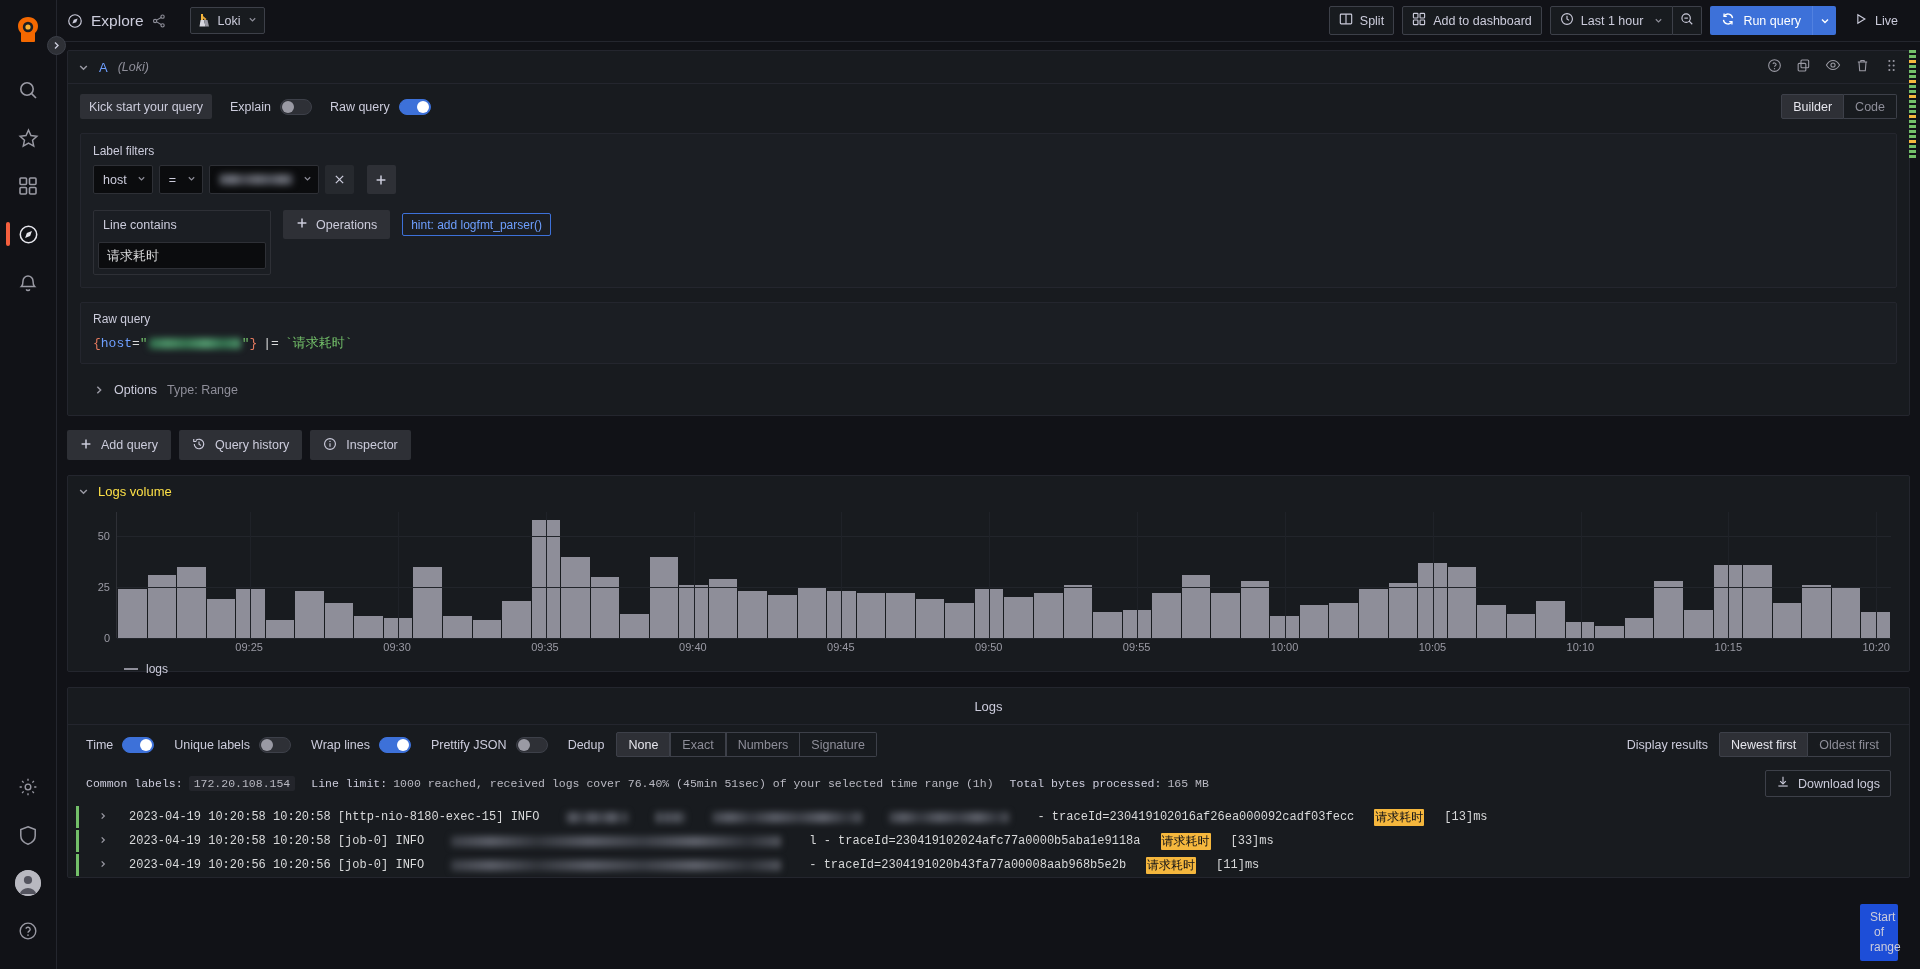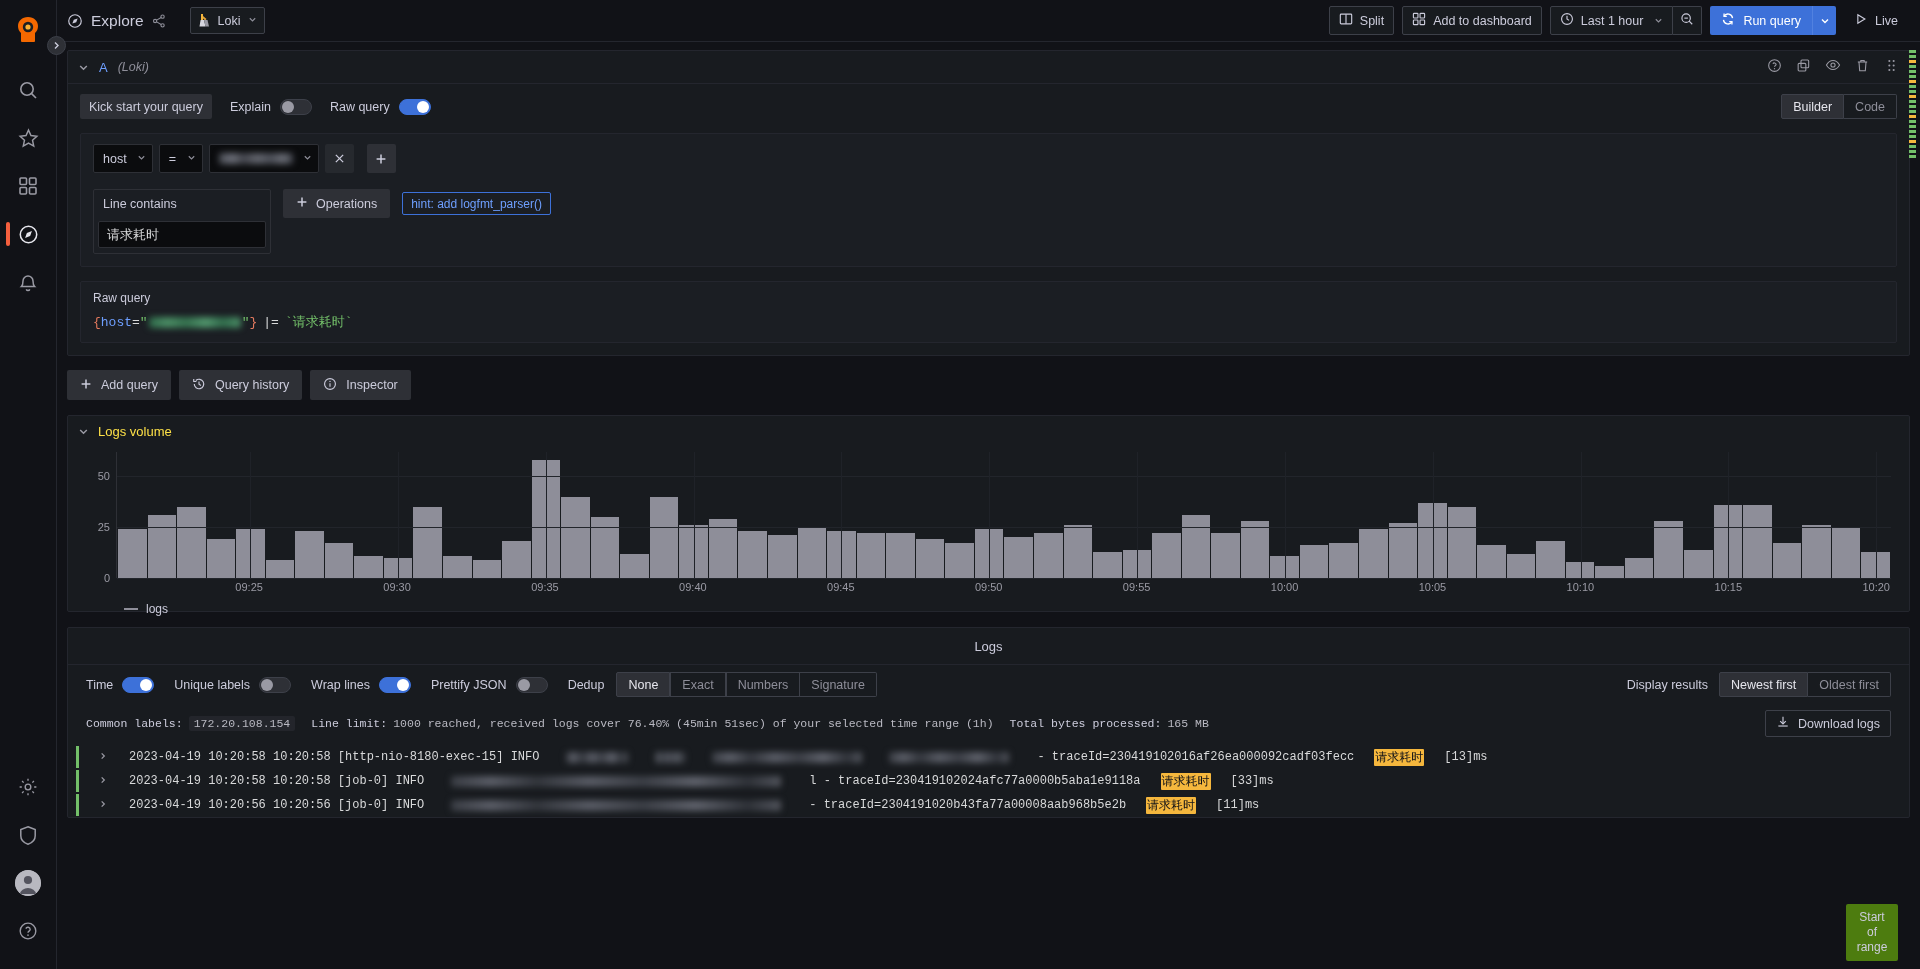--- a/index.html
+++ b/index.html
@@ -268,23 +268,23 @@
   .log-txt { color: #d8d9da; }
   .blur-txt {
     background: linear-gradient(90deg,#3a3d44 0%,#5a5d66 12%,#33363c 26%,#585b64 42%,#3b3e45 58%,#5e616a 74%,#2f3238 90%,#51545c 100%);
     filter: blur(3.2px); height: 11px; border-radius: 2px; display: inline-block; vertical-align: middle;
   }
   .hl {
     background: #f5b73d; color: #111217; padding: 0 1px; border-radius: 1px; font-weight: 400;
   }
   .start-range {
     position: absolute; right: 22px; bottom: 8px;
-    background: #4d7c0f; color: #ccccdc;
+    background: #1d4ed8; color: #ccccdc;
     padding: 6px 10px; border-radius: 2px;
-    font-size: 12px; text-align: center; line-height: 1.25; width: 52px;
+    font-size: 12px; text-align: center; line-height: 1.25; width: 38px;
   }
   .scroll-strip {
     position: absolute; right: 4px; top: 8px; bottom: 0; width: 7px;
   }
   .strip-seg { width: 7px; height: 3px; margin-bottom: 2px; }
 </style>
 </head>
 <body>
 
 <div class="app">
@@ -551,20 +551,21 @@
                   <div class="knob"></div>
                 </div>
             </div>
             <div class="q-toolbar-right">
               <div class="seg active">Builder</div>
               <div class="seg">Code</div>
             </div>
           </div>
 
           <div class="builder-box">
+            <div class="field-label">Label filters</div>
             <div class="filter-row">
               <div class="sel">
                 <span>host</span>
                 <span class="cv">
                   <svg width="9" height="9" viewBox="0 0 10 10" fill="none" stroke="currentColor" stroke-width="1.3">
                       <path d="M2 3.6 L5 6.6 L8 3.6"></path>
                     </svg>
                 </span>
               </div>
               <div class="sel sel-op">
@@ -622,20 +623,29 @@
                 <span class="c-eq">=</span>
                 <span class="c-green">"</span>
                 <span class="blur-green"></span>
                 <span class="c-green">"</span>
                 <span class="c-brace">}</span>
                 <span class="c-pipe">|=</span>
                 <span class="c-green">`请求耗时`</span>
             </div>
           </div>
 
+          <div class="options-bar">
+            <span class="chev">
+              <svg width="10" height="10" viewBox="0 0 9 9" fill="none" stroke="currentColor" stroke-width="1.3">
+                  <path d="M3 1.5 L6 4.5 L3 7.5"></path>
+                </svg>
+            </span>
+            <span class="opt-title">Options</span>
+            <span class="opt-sub">Type: Range</span>
+          </div>
         </div>
       </div>
 
       <div class="q-actions">
         <div class="act">
           <span>
             <svg width="12" height="12" viewBox="0 0 12 12" fill="none" stroke="currentColor" stroke-width="1.5">
                 <path d="M6 1.6 V10.4 M1.6 6 H10.4"></path>
               </svg>
           </span>

